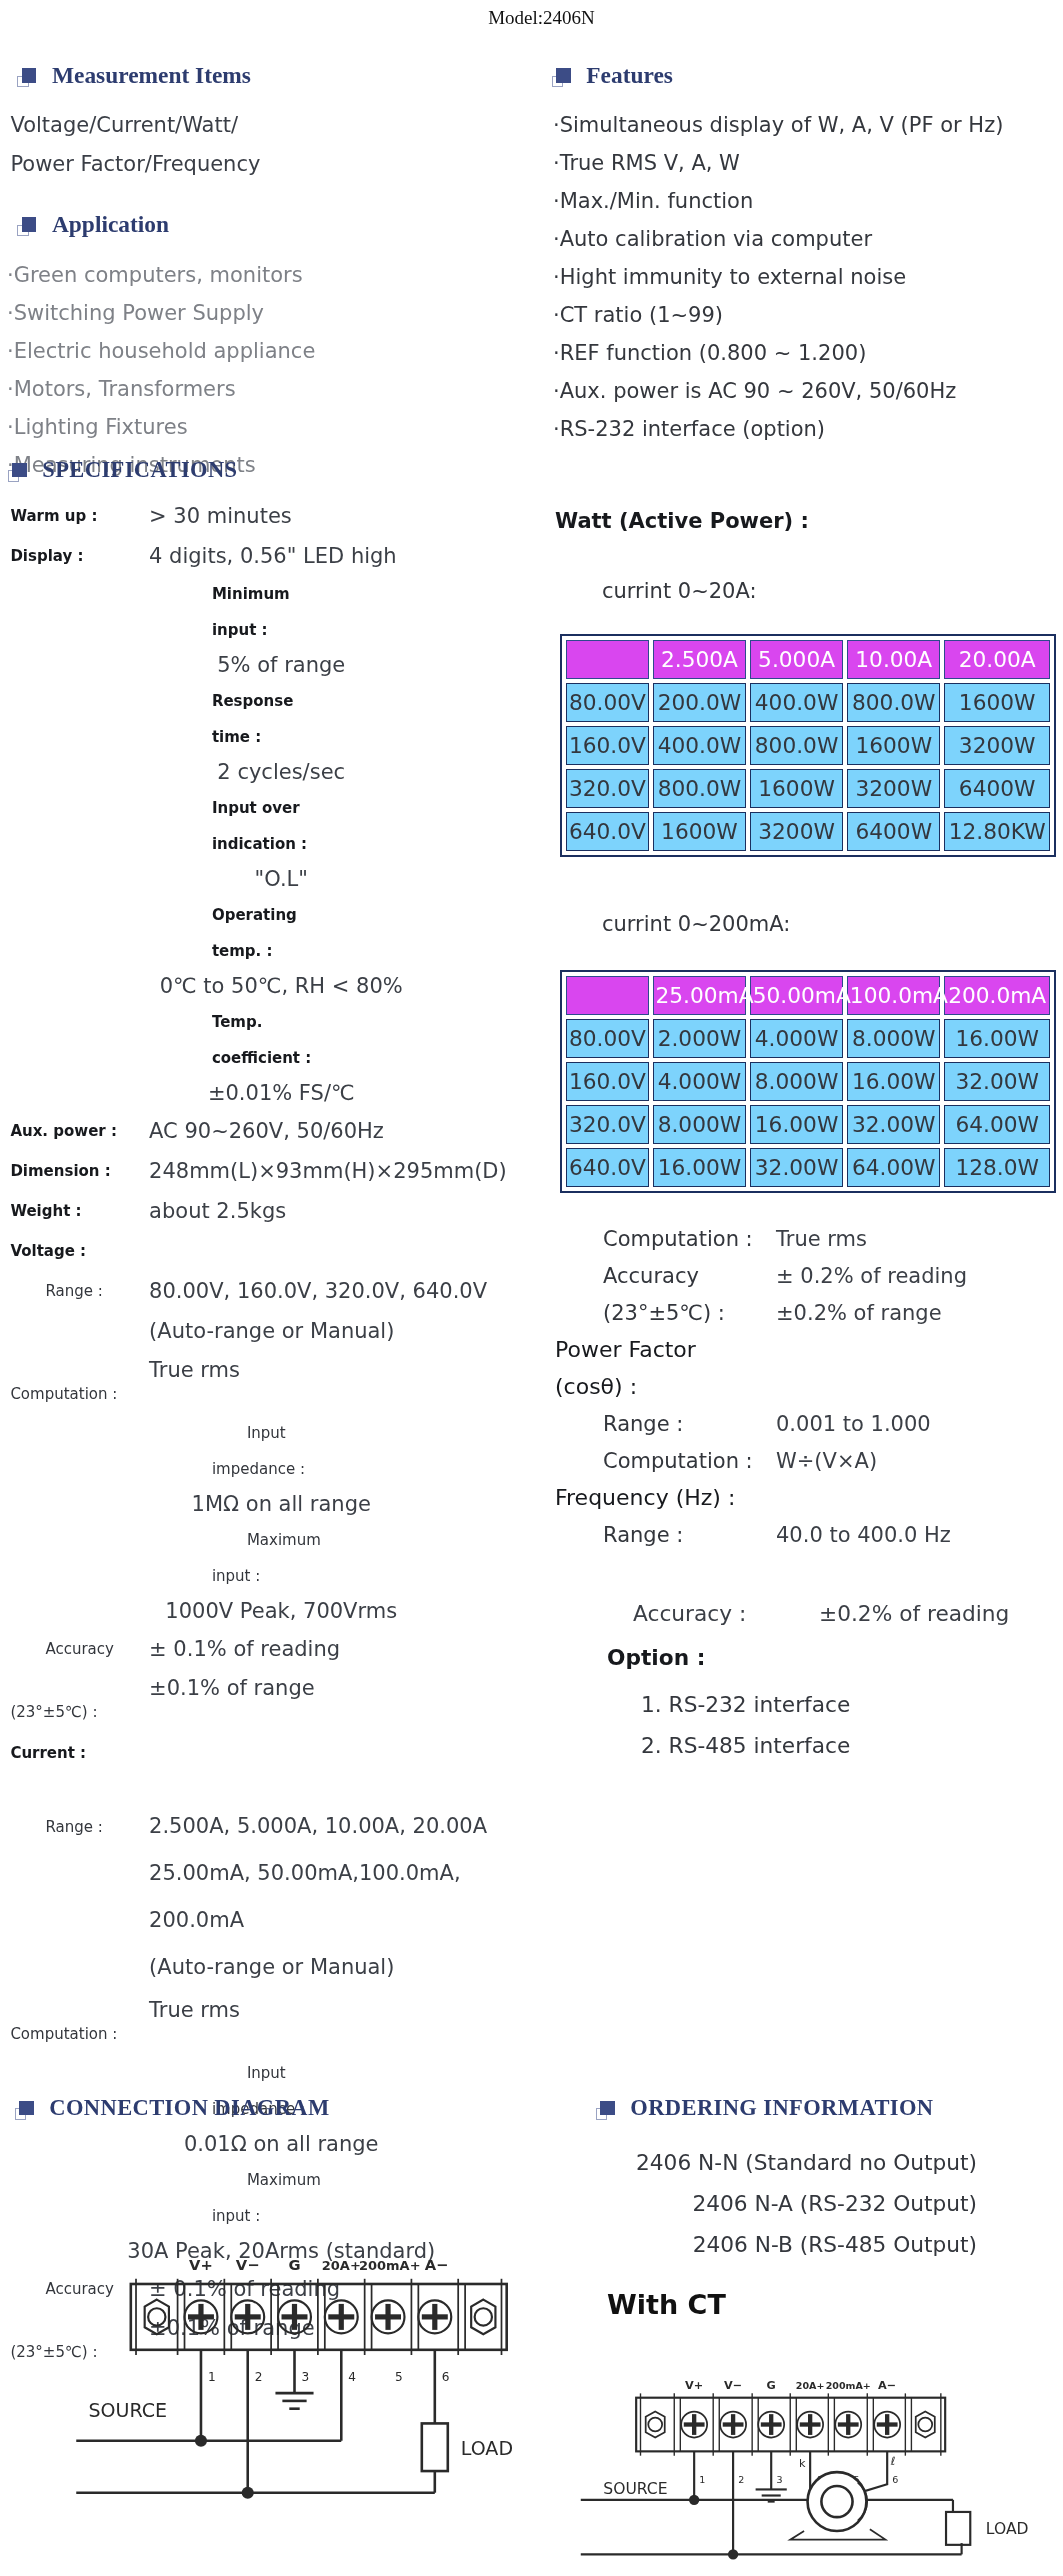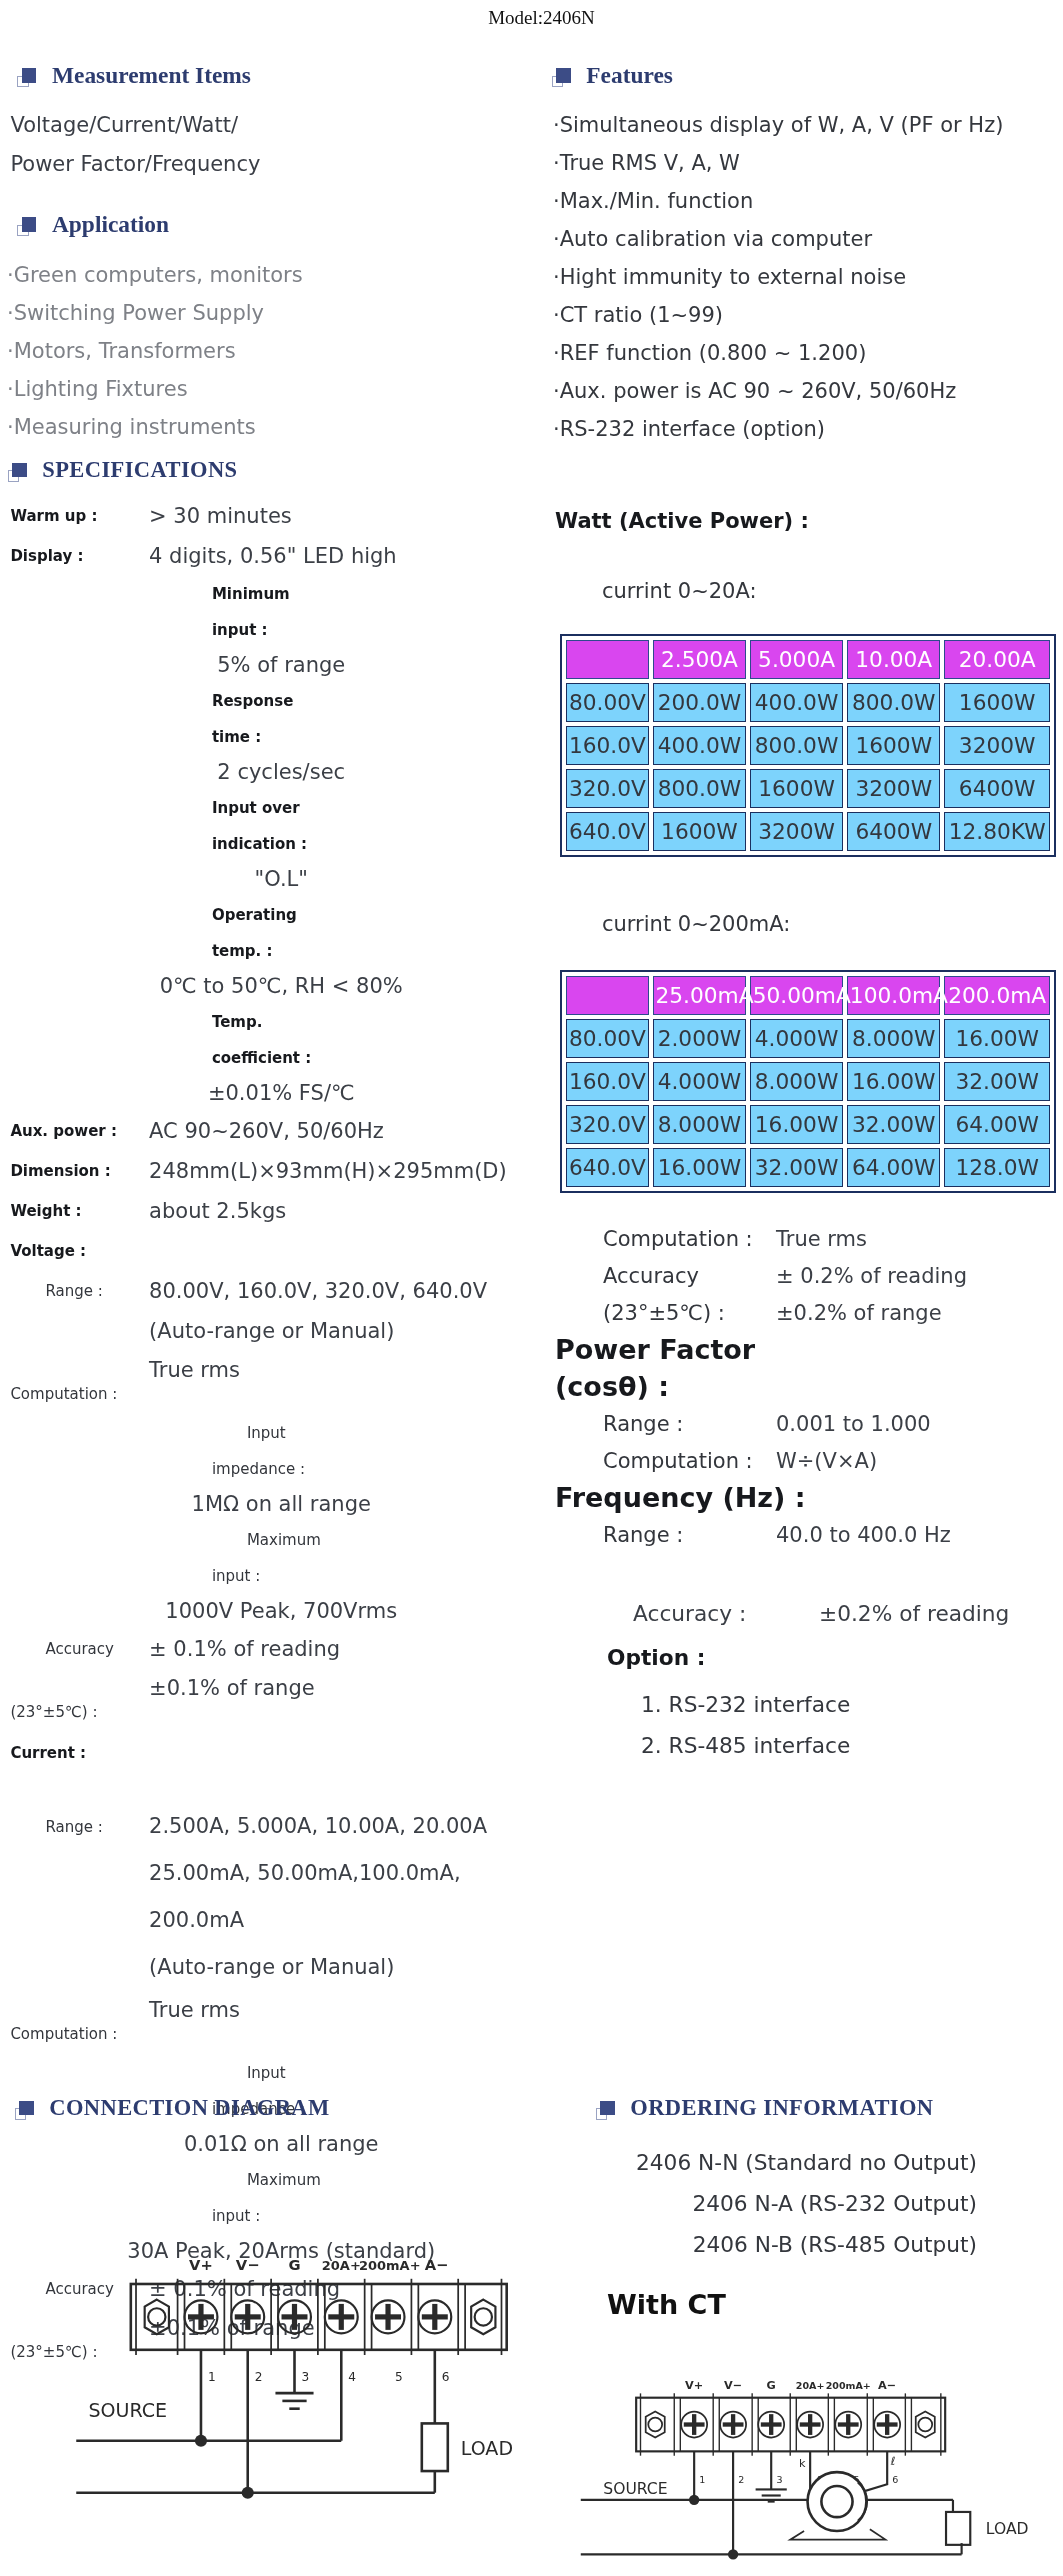--- a/index.html
+++ b/index.html
@@ -36,21 +36,21 @@
   .comp .sval{margin-top:1.7px;}
   .vstack{align-items:flex-start;}
   .vstack .slabel{margin-top:6px;}
   .vstack .vline{display:block;line-height:47px;}
   .gap35{height:30px;flex:none;}
 
   
   .rrow{display:flex;min-height:37px;align-items:center;font-size:21px;}
   .rrow .rlabel{width:173px;flex:none;padding-left:48px;color:#33363c;}
   .rrow .rval{color:#3b3f46;}
-  .rbold{font-weight:bold;color:#17191d;min-height:37px;display:flex;align-items:center;font-size:27px;}
+  .rbold{font-weight:normal;color:#17191d;min-height:37px;display:flex;align-items:center;font-size:22px;}
 
   
   .ptable{border-collapse:separate;border-spacing:4.3px;border:2.6px solid #1b2f5f;background:#fff;
           table-layout:fixed;width:496px;}
   .ptable th{background:#d946ef;color:#ffffff;border:1.7px solid #2e4a8d;font-weight:normal;
              font-size:21.7px;padding:6px 1.7px;text-align:center;font-family:"DejaVu Sans",sans-serif;}
   .ptable td{border:1.7px solid #1b2f5f;background:#7dd3fc;text-align:center;font-size:21.7px;
              color:#33373e;padding:6px 1.7px;}
 
   .bold-sans{font-weight:bold;color:#17191d;font-size:21px;}
@@ -77,20 +77,21 @@
   </div>
 
   <div class="abs h-sec fs27" style="left:21.7px;top:211px;">
     <span class="sq"></span>
     <span class="h-txt">Application</span>
   </div>
   <div class="abs" style="left:7px;top:256px;">
 
   <div class="gray-item">·Green computers, monitors</div>
       <div class="gray-item">·Switching Power Supply</div>
+      <div class="gray-item">·Electric household appliance</div>
       <div class="gray-item">·Motors, Transformers</div>
       <div class="gray-item">·Lighting Fixtures</div>
       <div class="gray-item">·Measuring instruments</div>
     </div>
 
   <div class="abs h-sec fs26" style="left:12px;top:457px;">
     <span class="sq"></span>
     <span class="h-txt">SPECIFICATIONS</span>
   </div>
 

